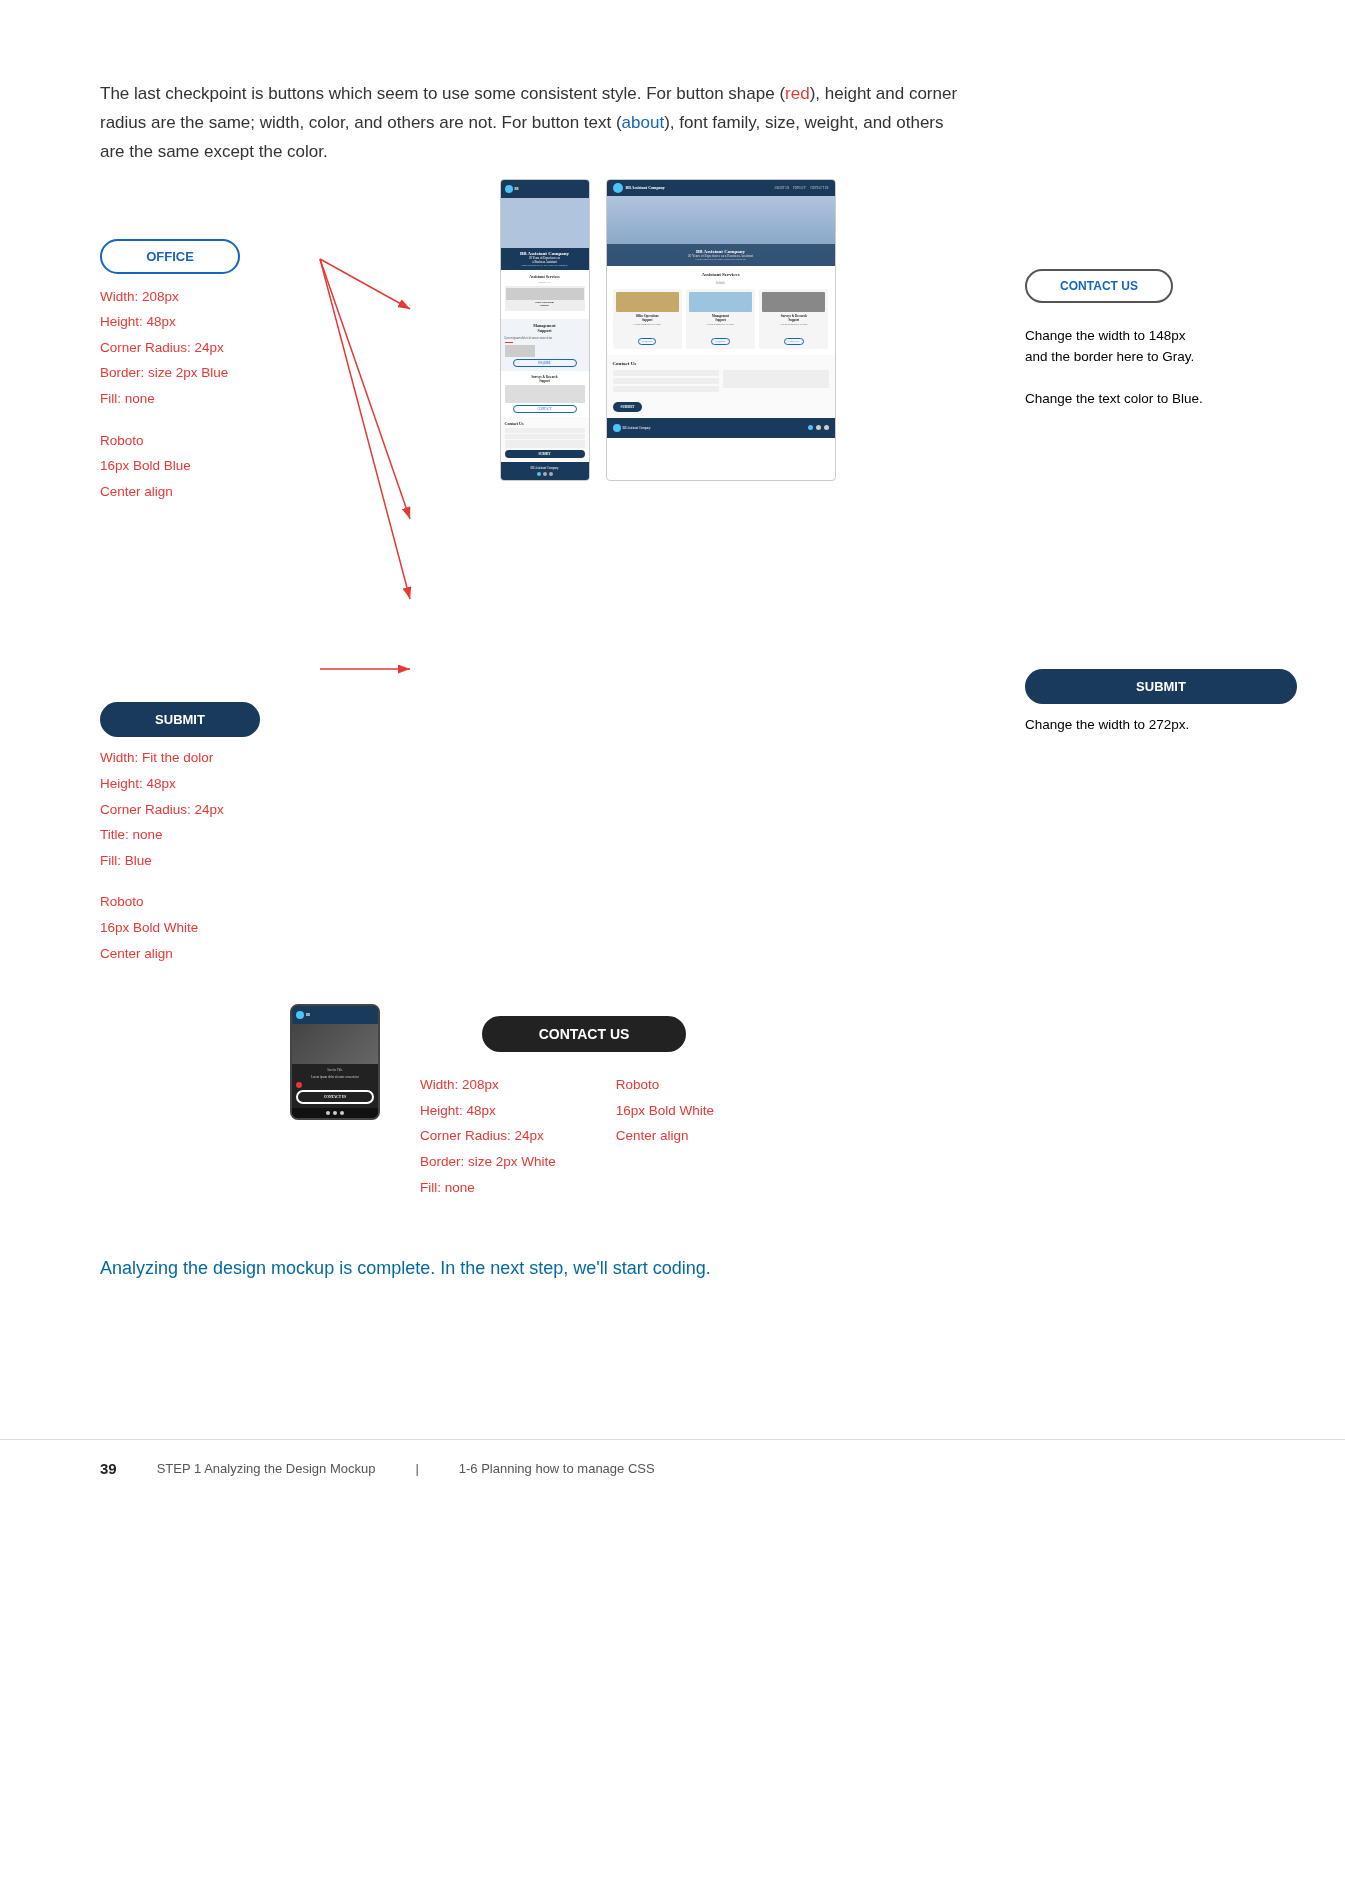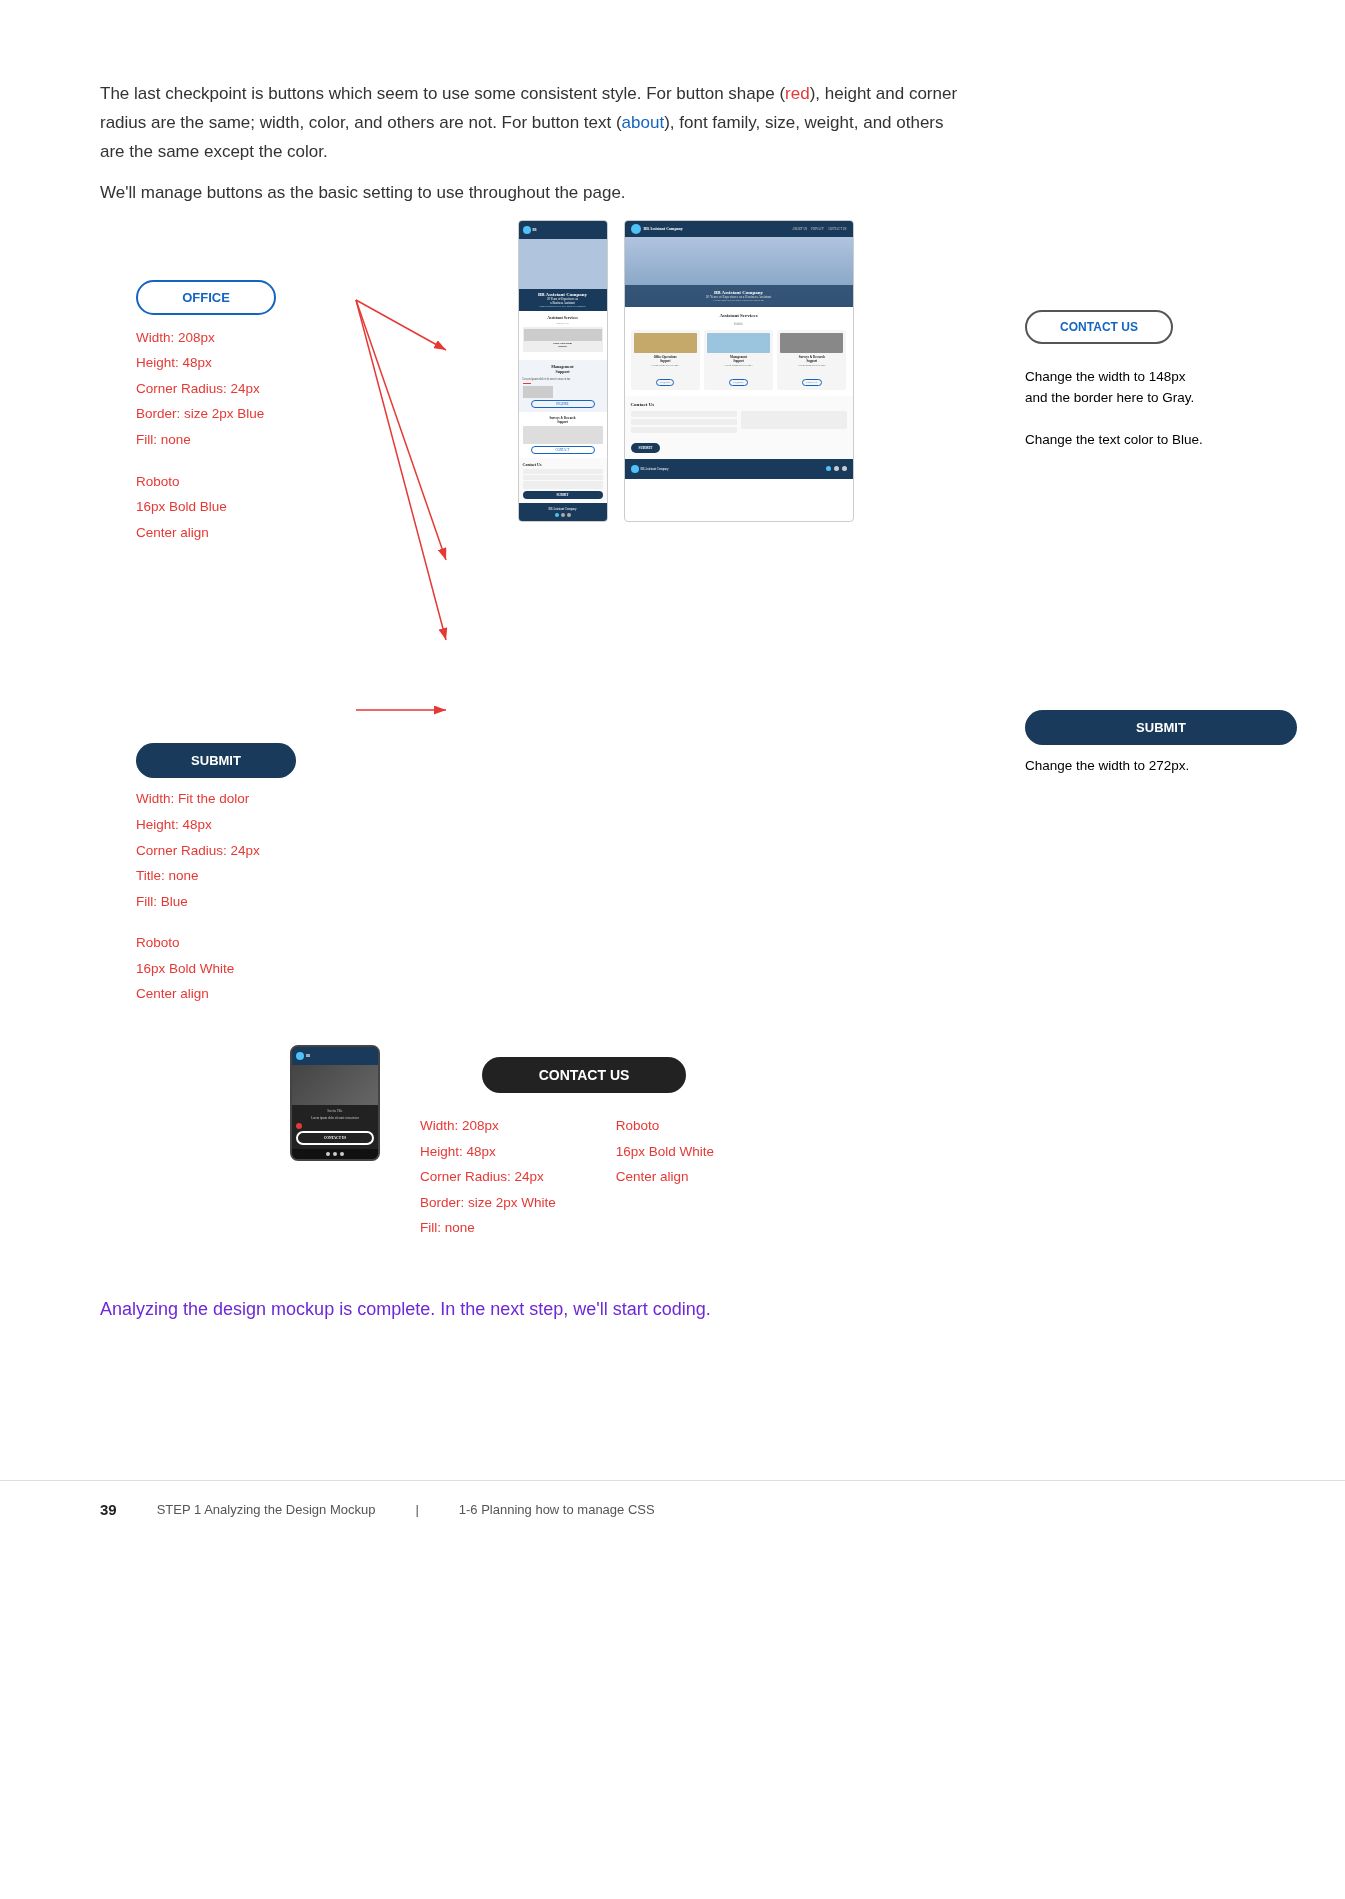--- a/index.html
+++ b/index.html
@@ -42,21 +42,20 @@
       margin-bottom: 12px;
       max-width: 860px;
     }
     .text-red { color: #e53935; }
     .text-blue { color: #1565C0; }
     
     .left-annotations {
       width: 210px;
       flex-shrink: 0;
       padding-top: 60px;
-      margin-left: 36px;
     }
     .office-btn-demo {
       border: 2px solid #1565C0;
       border-radius: 24px;
       padding: 8px 24px;
       font-family: Arial, sans-serif;
       font-size: 13px;
       font-weight: 700;
       color: #1565C0;
       text-align: center;
@@ -467,21 +466,21 @@
       color: #222;
     }
     .footer-text {
       font-family: Arial, sans-serif;
       font-size: 13px;
       color: #555;
     }
     .closing-text {
       font-family: Arial, sans-serif;
       font-size: 18px;
-      color: #6d28d9;
+      color: #0369a1;
       margin-top: 40px;
       margin-bottom: 40px;
     }
     .diagram-wrapper {
       position: relative;
       display: flex;
       flex-direction: column;
     }
     .main-diagram {
       display: flex;
@@ -527,23 +526,20 @@
 <body>
 
 <div class="page-container">
 
 
   <p class="intro-text">
     The last checkpoint is buttons which seem to use some consistent style. For
     button shape (<span class="text-red">red</span>), height and corner radius are the same; width, color, and
     others are not. For button text (<span class="text-blue">about</span>), font family, size, weight, and others are
     the same except the color.
-  </p>
-  <p class="intro-text">
-    We'll manage buttons as the basic setting to use throughout the page.
   </p>
 
   <div class="diagram-wrapper">
     <div class="main-diagram">
 
       <div class="left-annotations">
         
         <div class="office-btn-demo">OFFICE</div>
         
         <div class="annotation-group">

